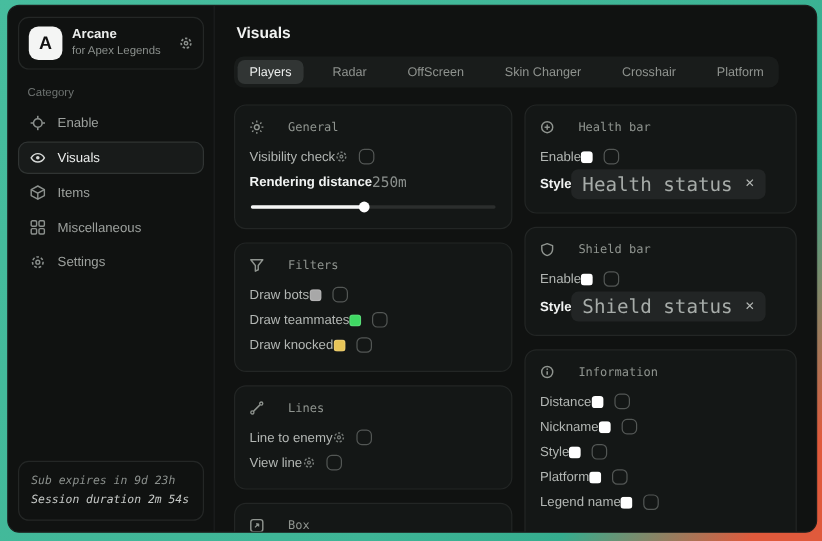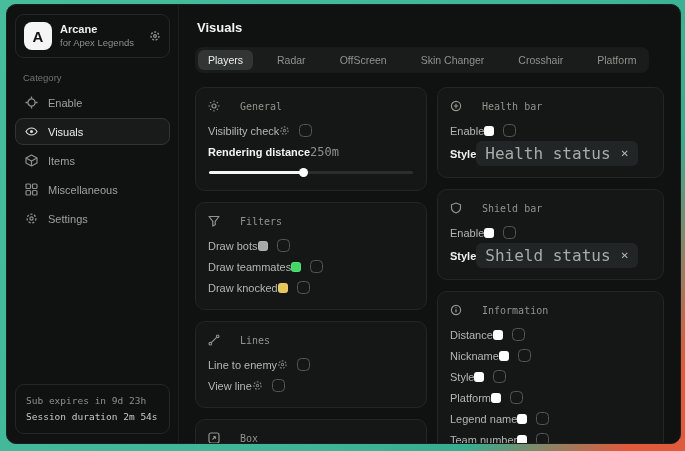--- a/index.html
+++ b/index.html
@@ -30,21 +30,21 @@
   .cat-label { color:#6e7371; font-size:9.5px; margin:14px 0 6px 8px; }
   .nav-item {
     height:27px; display:flex; align-items:center; gap:10px; padding:0 9px; margin-bottom:2px;
     color:#9da19e; font-size:11px; border:1px solid transparent; border-radius:8px; cursor:pointer;
   }
   .nav-item .nicon { display:flex; color:#8b908d; }
   .nav-item.active { background:#181b1a; border-color:#303433; color:#eceeed; }
   .nav-item.active .nicon { color:#d7dad8; }
   .side-footer {
     margin-top:auto; border:1px solid #242726; border-radius:9px; padding:8px 10px;
-    font-family:"DejaVu Sans Mono", monospace; font-size:9.5px; line-height:1.7;
+    font-family:"DejaVu Sans Mono", monospace; font-size:9.5px; line-height:1.7;font-style:italic;
   }
   .sf1 { color:#8b908d; } .sf2 { color:#c6c9c7; }
   
   .main { flex:1; padding:13px 16px 0 16px; display:flex; flex-direction:column; }
   .main-title { color:#f1f3f2; font-size:13px; font-weight:bold; margin:2px 0 12px 2px; }
   .tabbar { display:flex; background:#191c1b; border-radius:8px; padding:3px; gap:14px; width:fit-content; margin-bottom:14px; }
   .tab { font-size:10.5px; color:#8f938f; padding:4px 10px; border-radius:6px; cursor:pointer; white-space:nowrap; }
   .tab.active { background:#313534; color:#eceeed; }
   .cols { display:flex; gap:10px; align-items:flex-start; }
   .col { display:flex; flex-direction:column; gap:11px; }
@@ -375,27 +375,20 @@
             </span>
           </div>
           <div class="row">
             <span class="row-label">Legend name</span>
             <span class="row-right">
               <span class="swatch" style="background: rgb(255, 255, 255);"></span>
               <button class="checkbox"></button>
             </span>
           </div>
           <div class="row">
-            <span class="row-label">Team number</span>
-            <span class="row-right">
-              <span class="swatch" style="background: rgb(255, 255, 255);"></span>
-              <button class="checkbox"></button>
-            </span>
-          </div>
-          <div class="row">
             
             
           </div>
         </div>
       </div>
     </div>
   </div>
 </div>
 
 </body></html>

